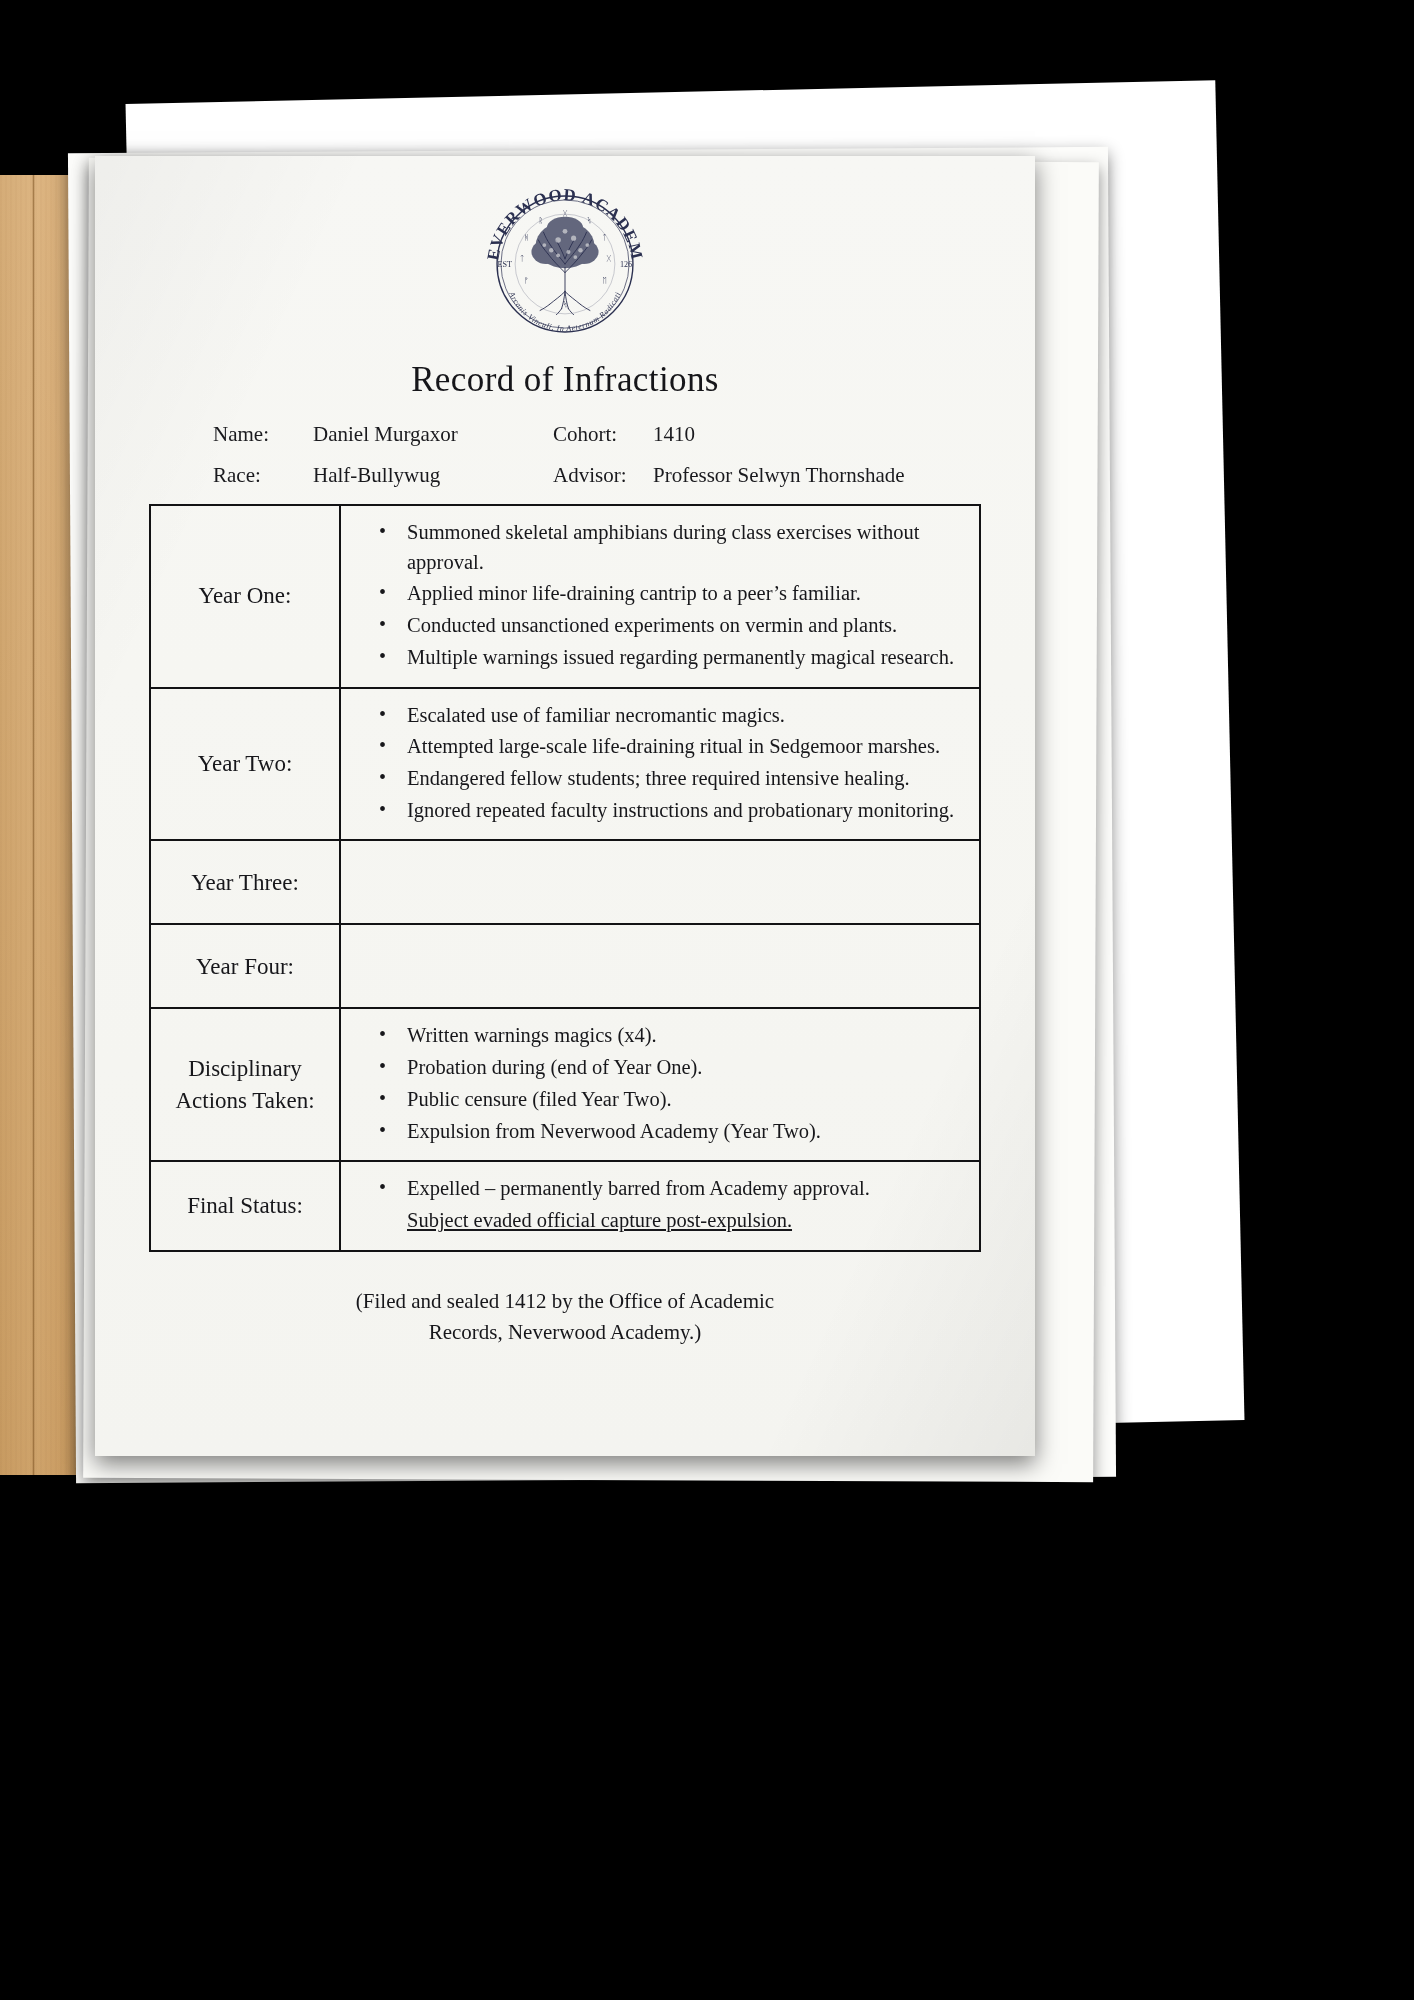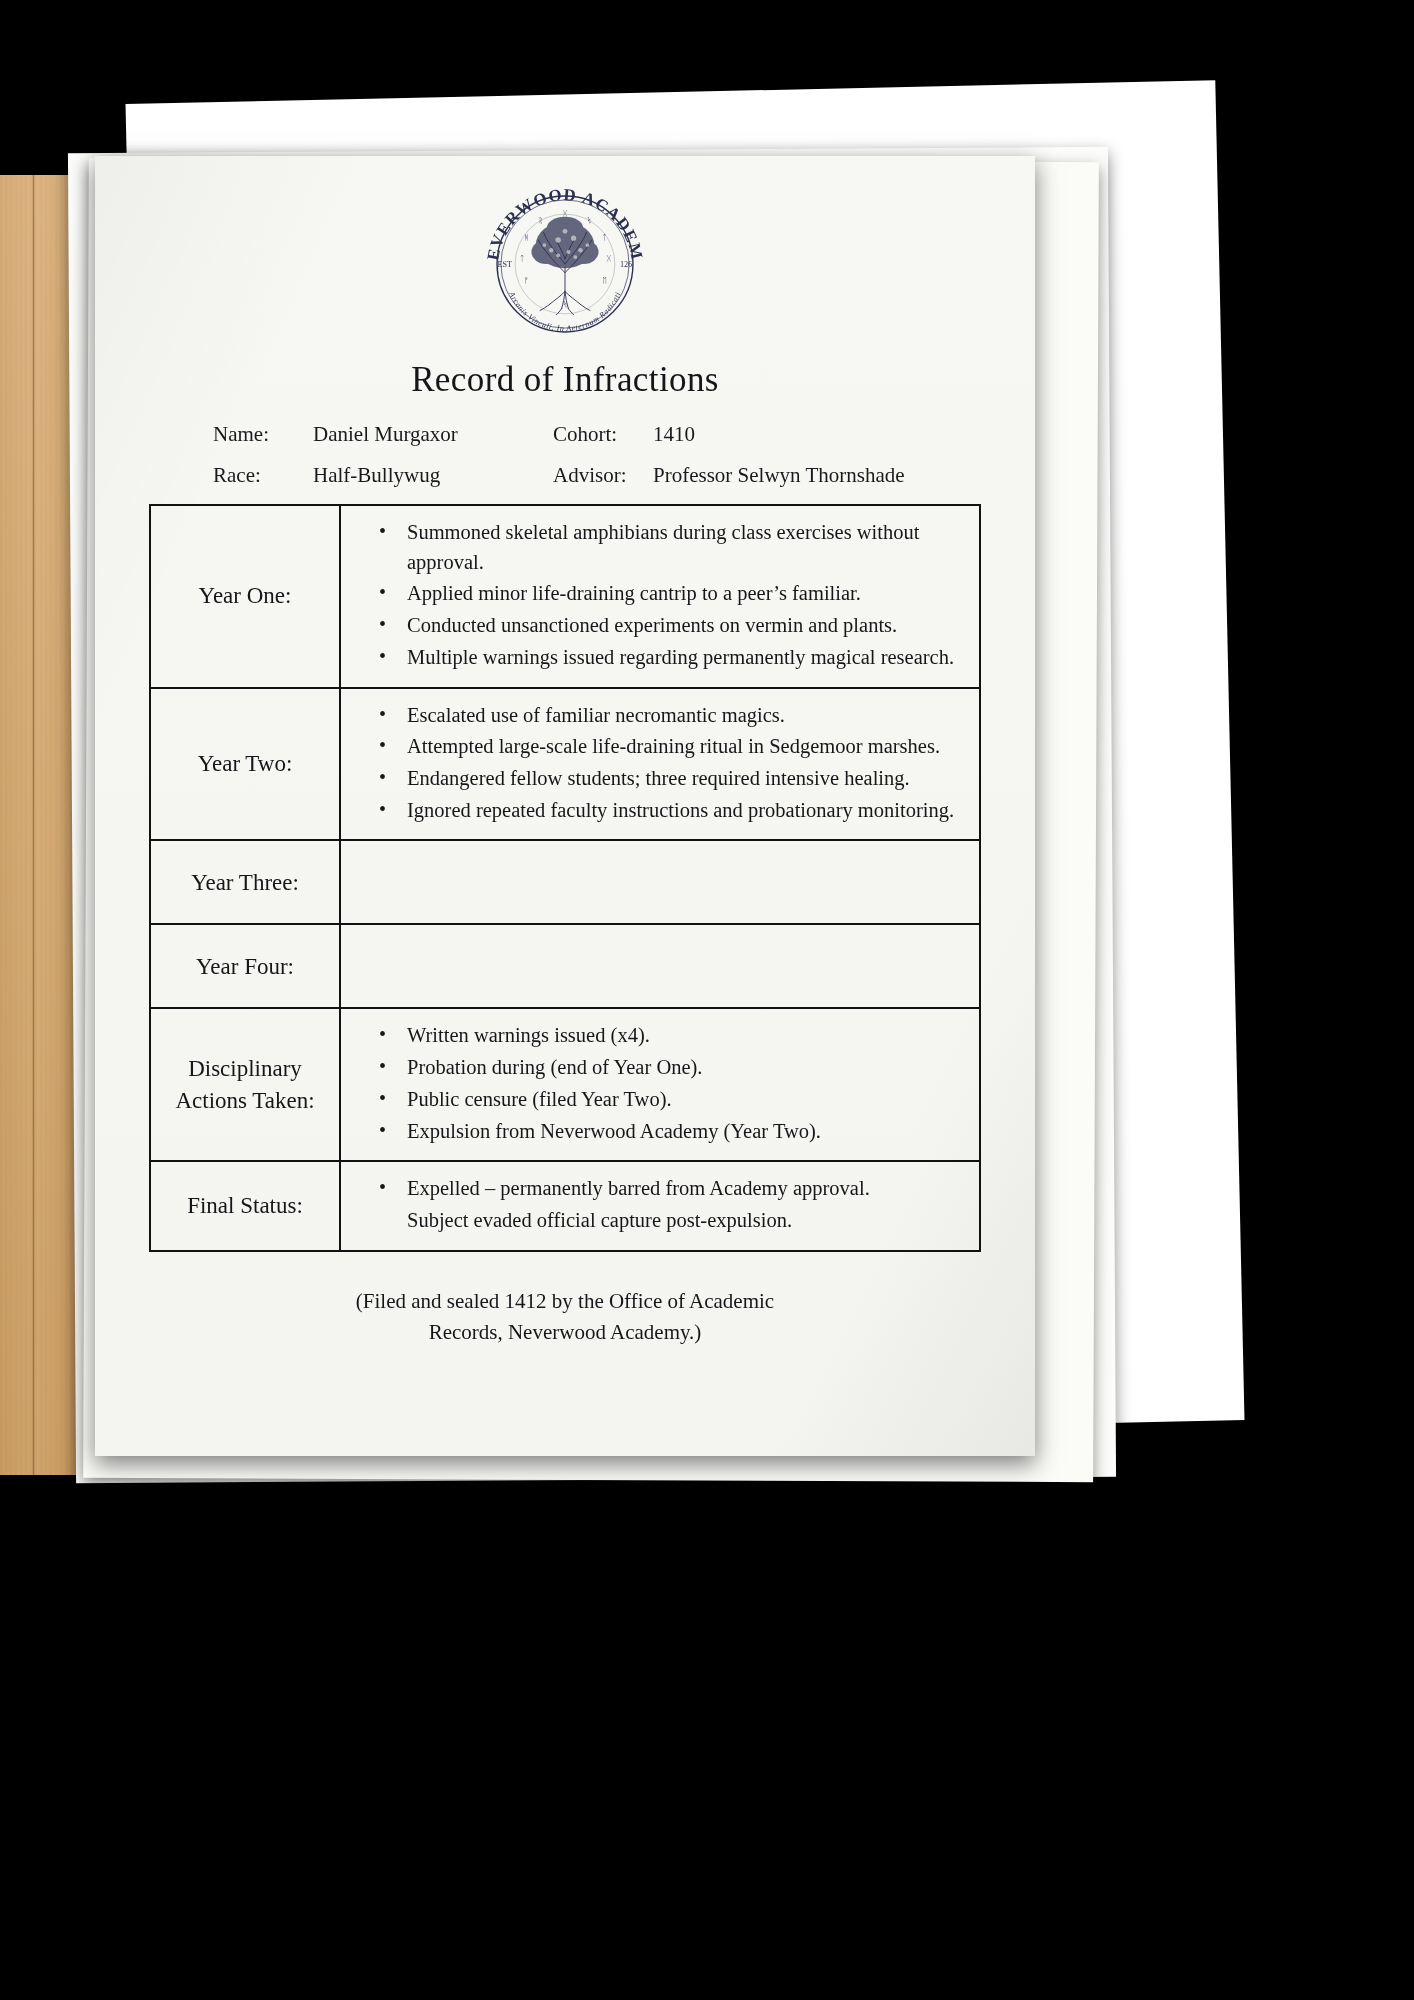--- a/index.html
+++ b/index.html
@@ -190,21 +190,21 @@
   }
   ul.bl li::before {
     content: "•";
     position: absolute;
     left: 0;
     top: -1px;
     font-size: 20px;
     color: #17171b;
   }
   ul.bl li.nobullet::before { content: ""; }
-  ul.bl li.nobullet { padding-left: 28px; }
+  ul.bl li.nobullet { padding-left: 28px; text-decoration: underline; }
 
   
   .footer {
     text-align: center;
     font-size: 21px;
     color: #17171b;
     margin-top: 34px;
     line-height: 1.5;
     padding: 0 120px;
   }
@@ -359,21 +359,21 @@
             <td class="body empty"></td>
           </tr>
           <tr>
             <td class="yr">Year Four:</td>
             <td class="body empty"></td>
           </tr>
           <tr>
             <td class="yr">Disciplinary Actions Taken:</td>
             <td class="body">
               <ul class="bl">
-                <li>Written warnings issued (x4).</li>
+                <li>Written warnings magics (x4).</li>
                 <li>Probation during (end of Year One).</li>
                 <li>Public censure (filed Year Two).</li>
                 <li>Expulsion from Neverwood Academy (Year Two).</li>
               </ul>
             </td>
           </tr>
           <tr>
             <td class="yr">Final Status:</td>
             <td class="body">
               <ul class="bl">

